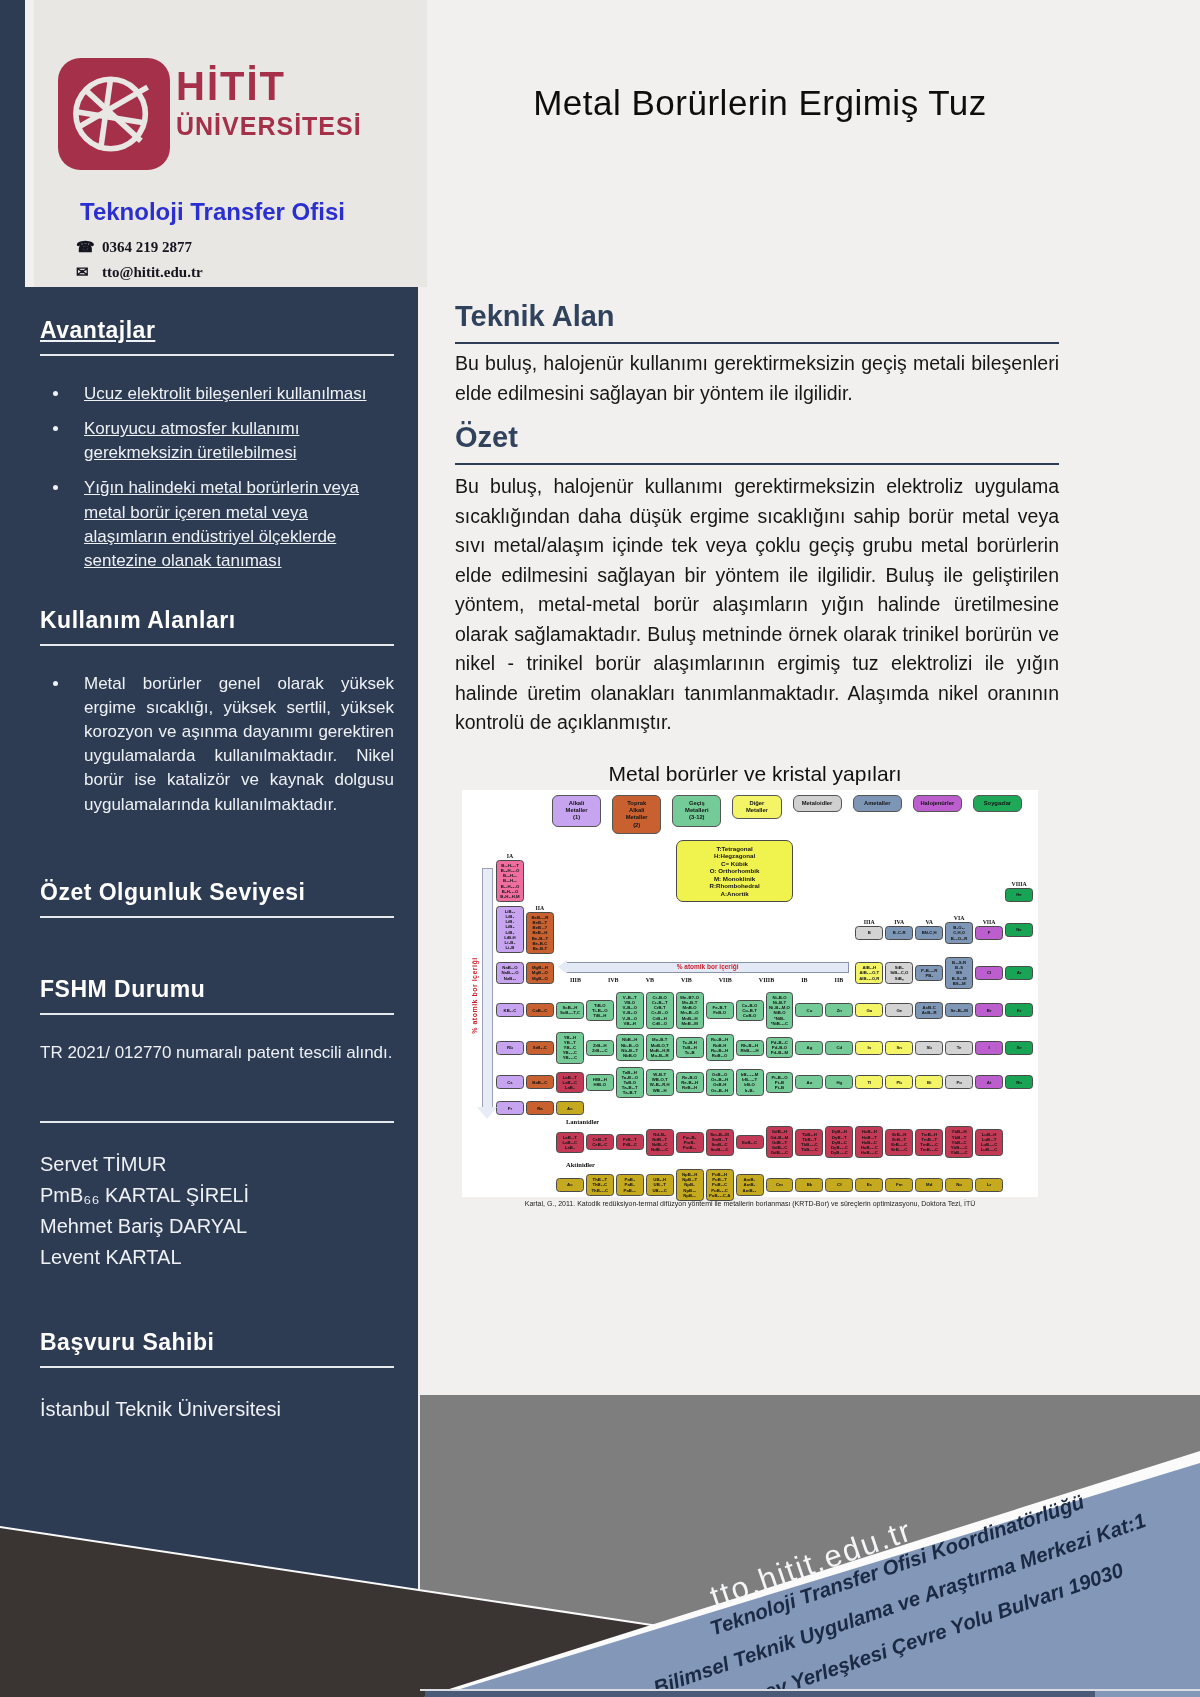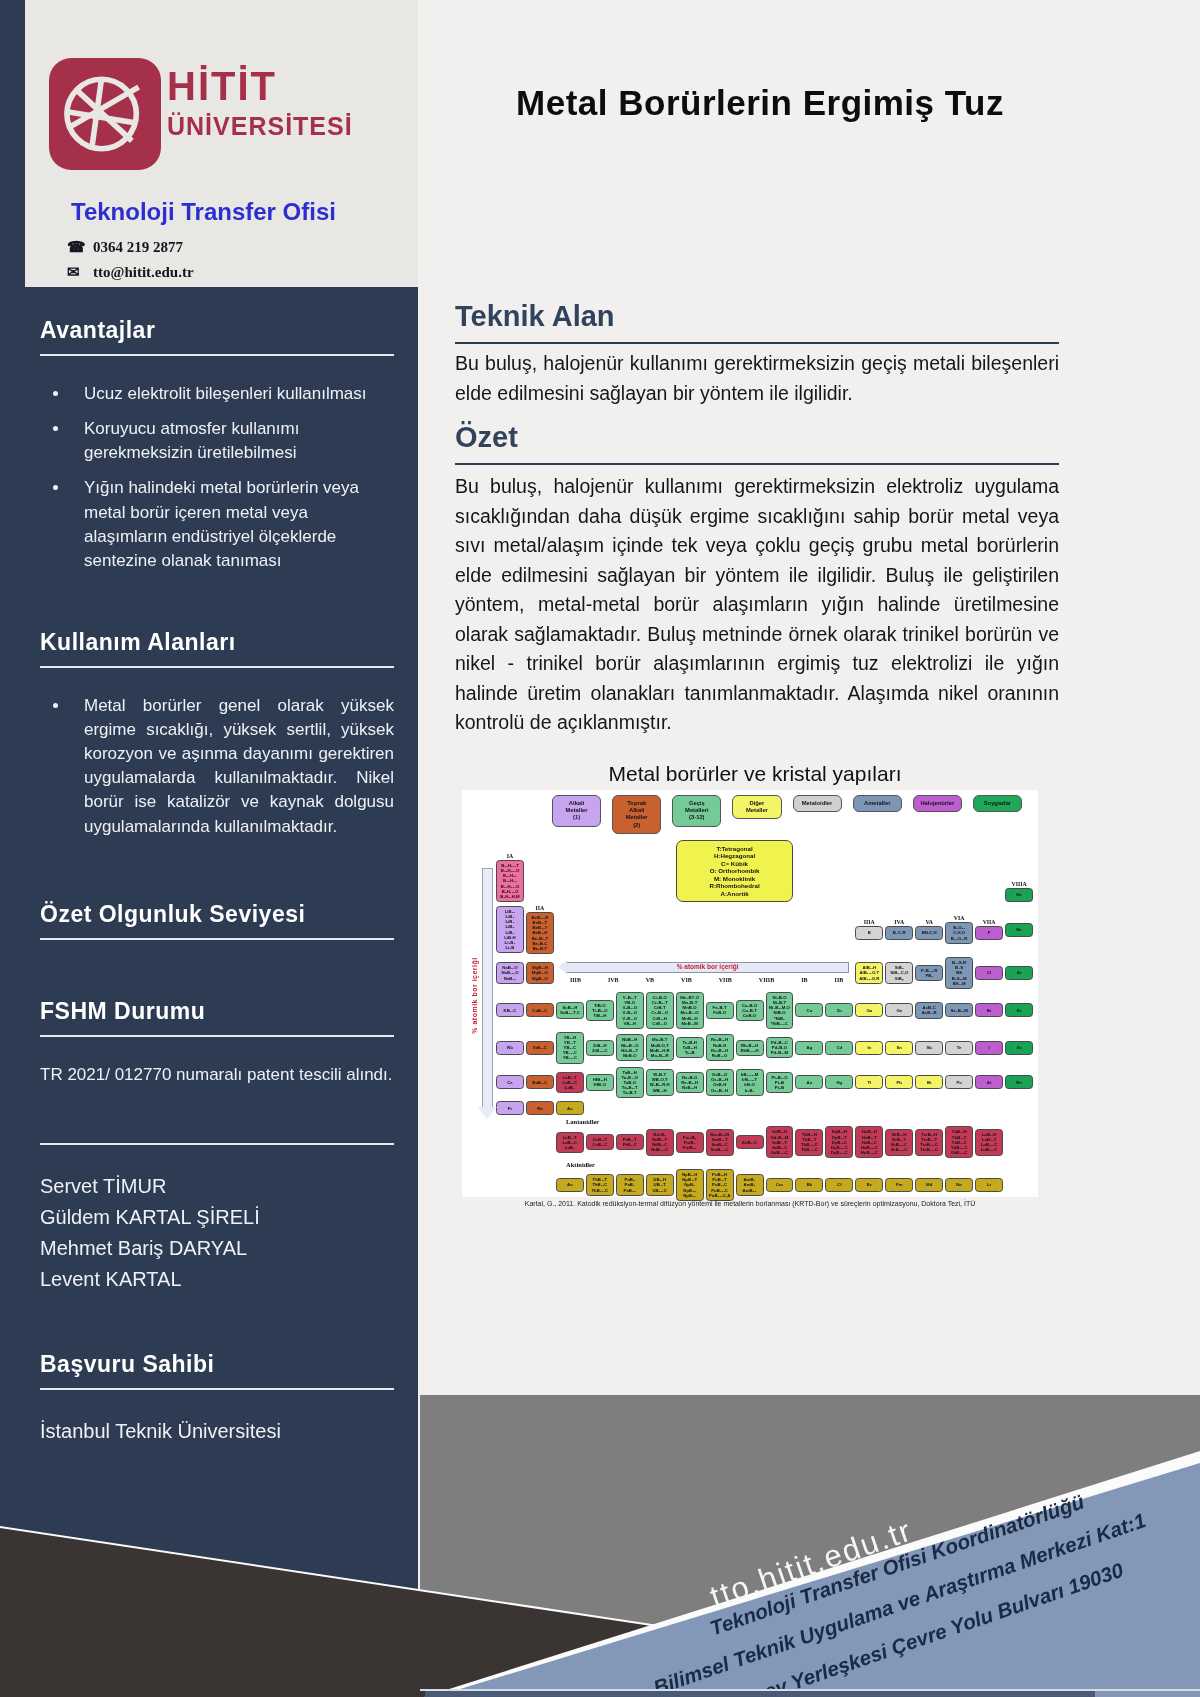--- a/index.html
+++ b/index.html
@@ -1,47 +1,47 @@
 <!DOCTYPE html>
 <html><head>
 <meta charset="utf-8">
 <style>
   html,body{margin:0;padding:0;}
   body{font-family:"Liberation Sans", sans-serif; background:#ffffff;}
   .page{position:relative; width:1200px; height:1697px; background:#f1f0ee; overflow:hidden;}
 
   
   .edge-strip{position:absolute; left:0; top:0; width:25px; height:287px; background:#2d3b53;}
-  .header-block{position:absolute; left:25px; top:0; width:393px; height:287px; background:#e9e7e4;}
+  .header-block{position:absolute; left:34px; top:0; width:393px; height:287px; background:#e9e7e4;}
   .logo-box{position:absolute; left:24px; top:58px; width:112px; height:112px;}
   .logo-text{position:absolute; left:142px; top:66px; color:#a43049;}
   .logo-title{font-size:40px; font-weight:bold; letter-spacing:2px; line-height:1;}
   .logo-sub{font-size:25px; font-weight:bold; letter-spacing:1px; margin-top:6px;}
   .office-line{position:absolute; left:46px; top:198px; width:330px; font-size:24px; font-weight:bold; color:#2b2fd0;}
   .contact{position:absolute; left:42px; top:238px; font-family:"Liberation Serif", serif; font-weight:bold; font-size:15px; color:#15151f;}
   .contact-row{display:flex; align-items:center; margin-bottom:7px;}
   .contact-row .cicon{width:26px; font-size:15px;}
 
   
   .sidebar{position:absolute; left:0; top:287px; width:418px; height:1320px; background:#2d3b53;
            clip-path:polygon(0 0, 418px 0, 418px 1308px, 0 1245px);
            box-sizing:border-box; padding:30px 24px 0 40px; color:#eef1f5;}
   .sb-heading{font-size:23px; font-weight:bold; letter-spacing:.5px; color:#ffffff;}
   .sb-rule{border-bottom:2px solid #e6e9ee; margin-top:10px; margin-bottom:26px;}
   .sb-bullets{margin:0; padding-left:30px;}
   .sb-bullets li{font-size:17px; line-height:1.42; margin-bottom:11px; padding-left:14px;}
   .sb-bullets.just li{text-align:justify;}
   .sb-text{font-size:17px; line-height:1.45; margin:0;}
   .sb-line{font-size:20px; line-height:1.55; margin:0;}
-  .sb-0{margin-bottom:56px;} .sb-1{margin-bottom:62px;} .sb-2{margin-bottom:58px;}
+  .sb-0{margin-bottom:34px;text-decoration:underline;} .sb-1{margin-bottom:62px;} .sb-2{margin-bottom:58px;}
   .sb-3{margin-bottom:56px;} .sb-4{margin-bottom:56px;} .sb-5{margin-bottom:0;}
 
   
   .title-block{position:absolute; left:430px; top:74px; width:660px; text-align:center;
-               font-size:35px; font-weight:700; color:#0d0d0d; line-height:57px; letter-spacing:.5px;}
+               font-size:35px; font-weight:400; color:#0d0d0d; line-height:57px; letter-spacing:.5px;}
   .sec-heading{position:absolute; left:455px; width:604px; font-size:29px; font-weight:bold; color:#31435c;
                border-bottom:2.5px solid #2e3c55; padding-bottom:9px;}
   .h-teknik{top:300px;} .h-ozet{top:421px;}
   .sec-para{position:absolute; left:455px; width:604px; font-size:19.5px; color:#161616;
             line-height:29.5px; text-align:justify; margin:0;}
   .p-teknik{top:349px;} .p-ozet{top:472px;}
 
   
   .fig-caption{position:absolute; left:455px; top:762px; width:600px; text-align:center;
                font-size:21px; color:#101010;}
@@ -160,21 +160,21 @@
           <div class="sb-rule"></div>
         </div>
         <div class="sb-section sb-3">
           <div class="sb-heading">FSHM Durumu</div>
           <div class="sb-rule"></div>
           <p class="sb-text">TR 2021/ 012770 numaralı patent tescili alındı.</p>
         </div>
         <div class="sb-section sb-4">
           <div class="sb-rule"></div>
           <p class="sb-line">Servet TİMUR</p>
-          <p class="sb-line">Güldem KARTAL ŞİRELİ</p>
+          <p class="sb-line">PmB₆₆ KARTAL ŞİRELİ</p>
           <p class="sb-line">Mehmet Bariş DARYAL</p>
           <p class="sb-line">Levent KARTAL</p>
         </div>
         <div class="sb-section sb-5">
           <div class="sb-heading">Başvuru Sahibi</div>
           <div class="sb-rule"></div>
           <p class="sb-line">İstanbul Teknik Üniversitesi</p>
         </div>
       </div>
   </div>

